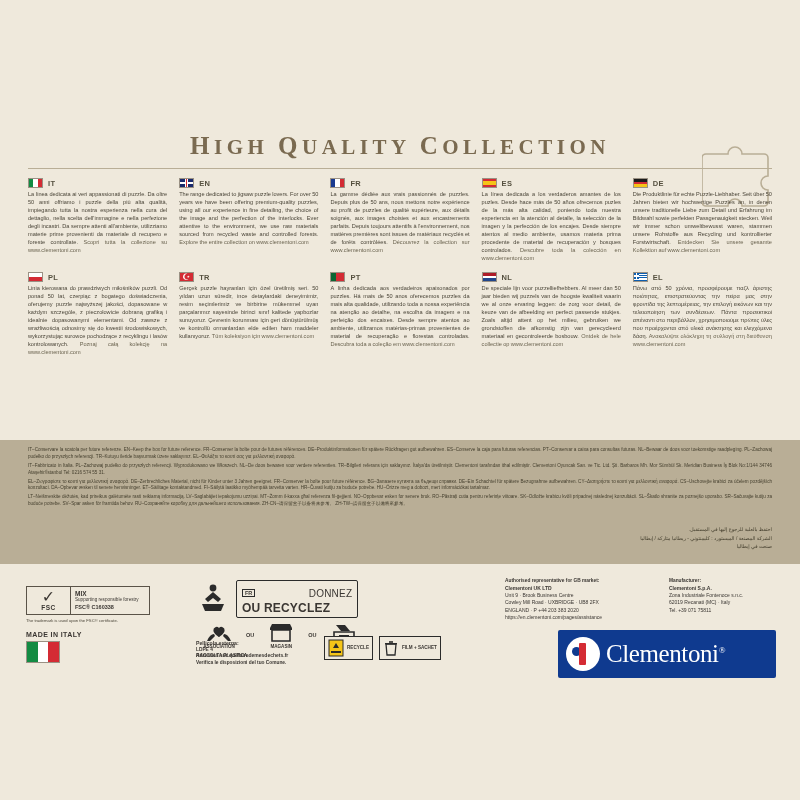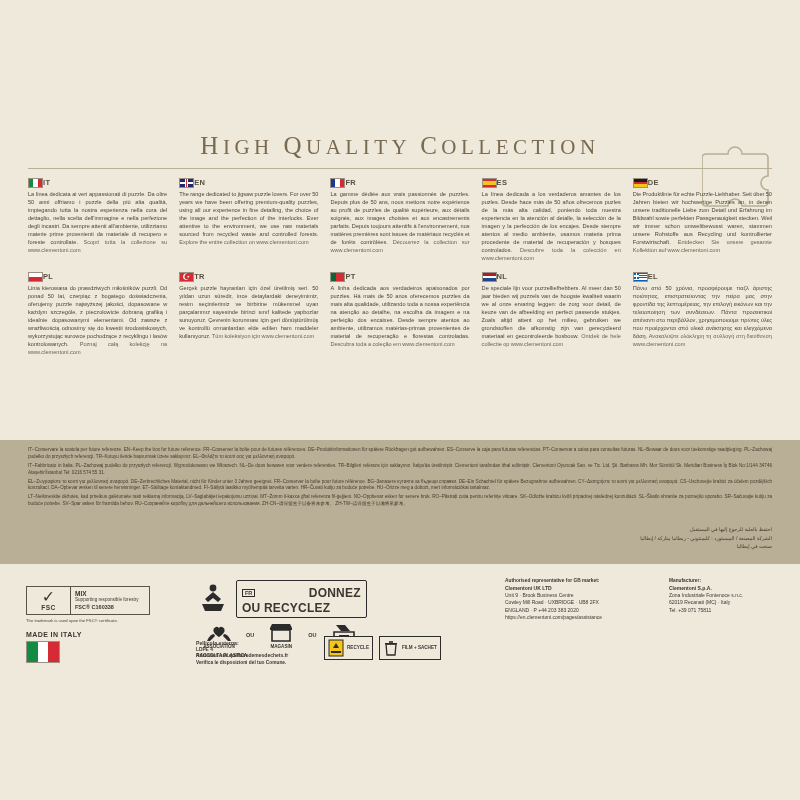--- a/index.html
+++ b/index.html
@@ -22,21 +22,21 @@
     position: absolute;
     top: 132px; left: 0; width: 800px;
     text-align: center;
   }
   .header .title {
     display: inline-block;
     font-family: "Liberation Serif", serif;
     font-size: 21px;
     letter-spacing: 4.5px;
     color: #7a6a50;
-    font-weight: 400;
+    font-weight: 700;
   }
   .header .title .cap { font-size: 25px; }
 
   .rule {
     position: absolute;
     left: 28px; width: 744px;
     height: 1px;
     background: #b9ae96;
   }
   .rule.top { top: 168px; }
@@ -55,21 +55,22 @@
     top: 178px; left: 28px;
     width: 744px;
     display: grid;
     grid-template-columns: repeat(5, 1fr);
     column-gap: 12px;
     row-gap: 10px;
   }
   .cell { width: 100%; }
   .cell .head {
     display: flex;
-    align-items: flex-start;
+    align-items: center;
+    gap: 5px;
     margin-bottom: 3px;
   }
   .flag {
     width: 15px; height: 10px;
     border: 0.5px solid #9a9184;
     display: inline-block;
     position: relative;
     overflow: hidden;
     flex: none;
   }
@@ -181,21 +182,21 @@
   .triman-row { display:flex; align-items:flex-start; gap:6px; }
   .triman-icon { width: 34px; height: 34px; flex:none; }
   .donnez {
     border: 1px solid #2b2b2b; border-radius: 2px;
     padding: 2px 5px; background:#efe9dc;
   }
   .donnez .fr-tag {
     display:inline-block; font-size:5.5px; font-weight:bold; border:1px solid #2b2b2b;
     padding:0 2px; margin-right:3px; vertical-align:middle;
   }
-  .donnez .d1 { font-size: 12px; font-weight:bold; letter-spacing:.2px;padding-left:46px; }
+  .donnez .d1 { font-size: 10px; font-weight:normal; letter-spacing:.2px;padding-left:46px; }
   .donnez .d2 { font-size: 12px; font-weight:bold; letter-spacing:.2px; }
   .sort-row {
     display:flex; align-items:center; gap:4px; margin-top:3px;
   }
   .sort-item { display:flex; flex-direction:column; align-items:center; width:46px; }
   .sort-item .lbl { font-size: 4.6px; font-weight:bold; margin-top:1px; text-align:center; }
   .sort-or { font-size:5.5px; font-weight:bold; }
   .addr { font-size: 5px; margin-top: 3px; font-weight:bold; }
 
   .pellicola {
@@ -464,15 +465,19 @@
         <div class="col-r">
           <div class="hdr">Manufacturer:</div>
           <div><b>Clementoni S.p.A.</b></div>
           <div>Zona Industriale Fontenoce s.n.c.</div>
           <div>62019 Recanati (MC) · Italy</div>
           <div>Tel. +39 071 75811</div>
         </div>
       </div>
     </div>
 
+    <div class="logo">
+      <span class="mark"></span>
+      <span class="word"><span>Clementoni</span><sup>®</sup></span>
+    </div>
 
   </div>
 </div>
 
 </body></html>

